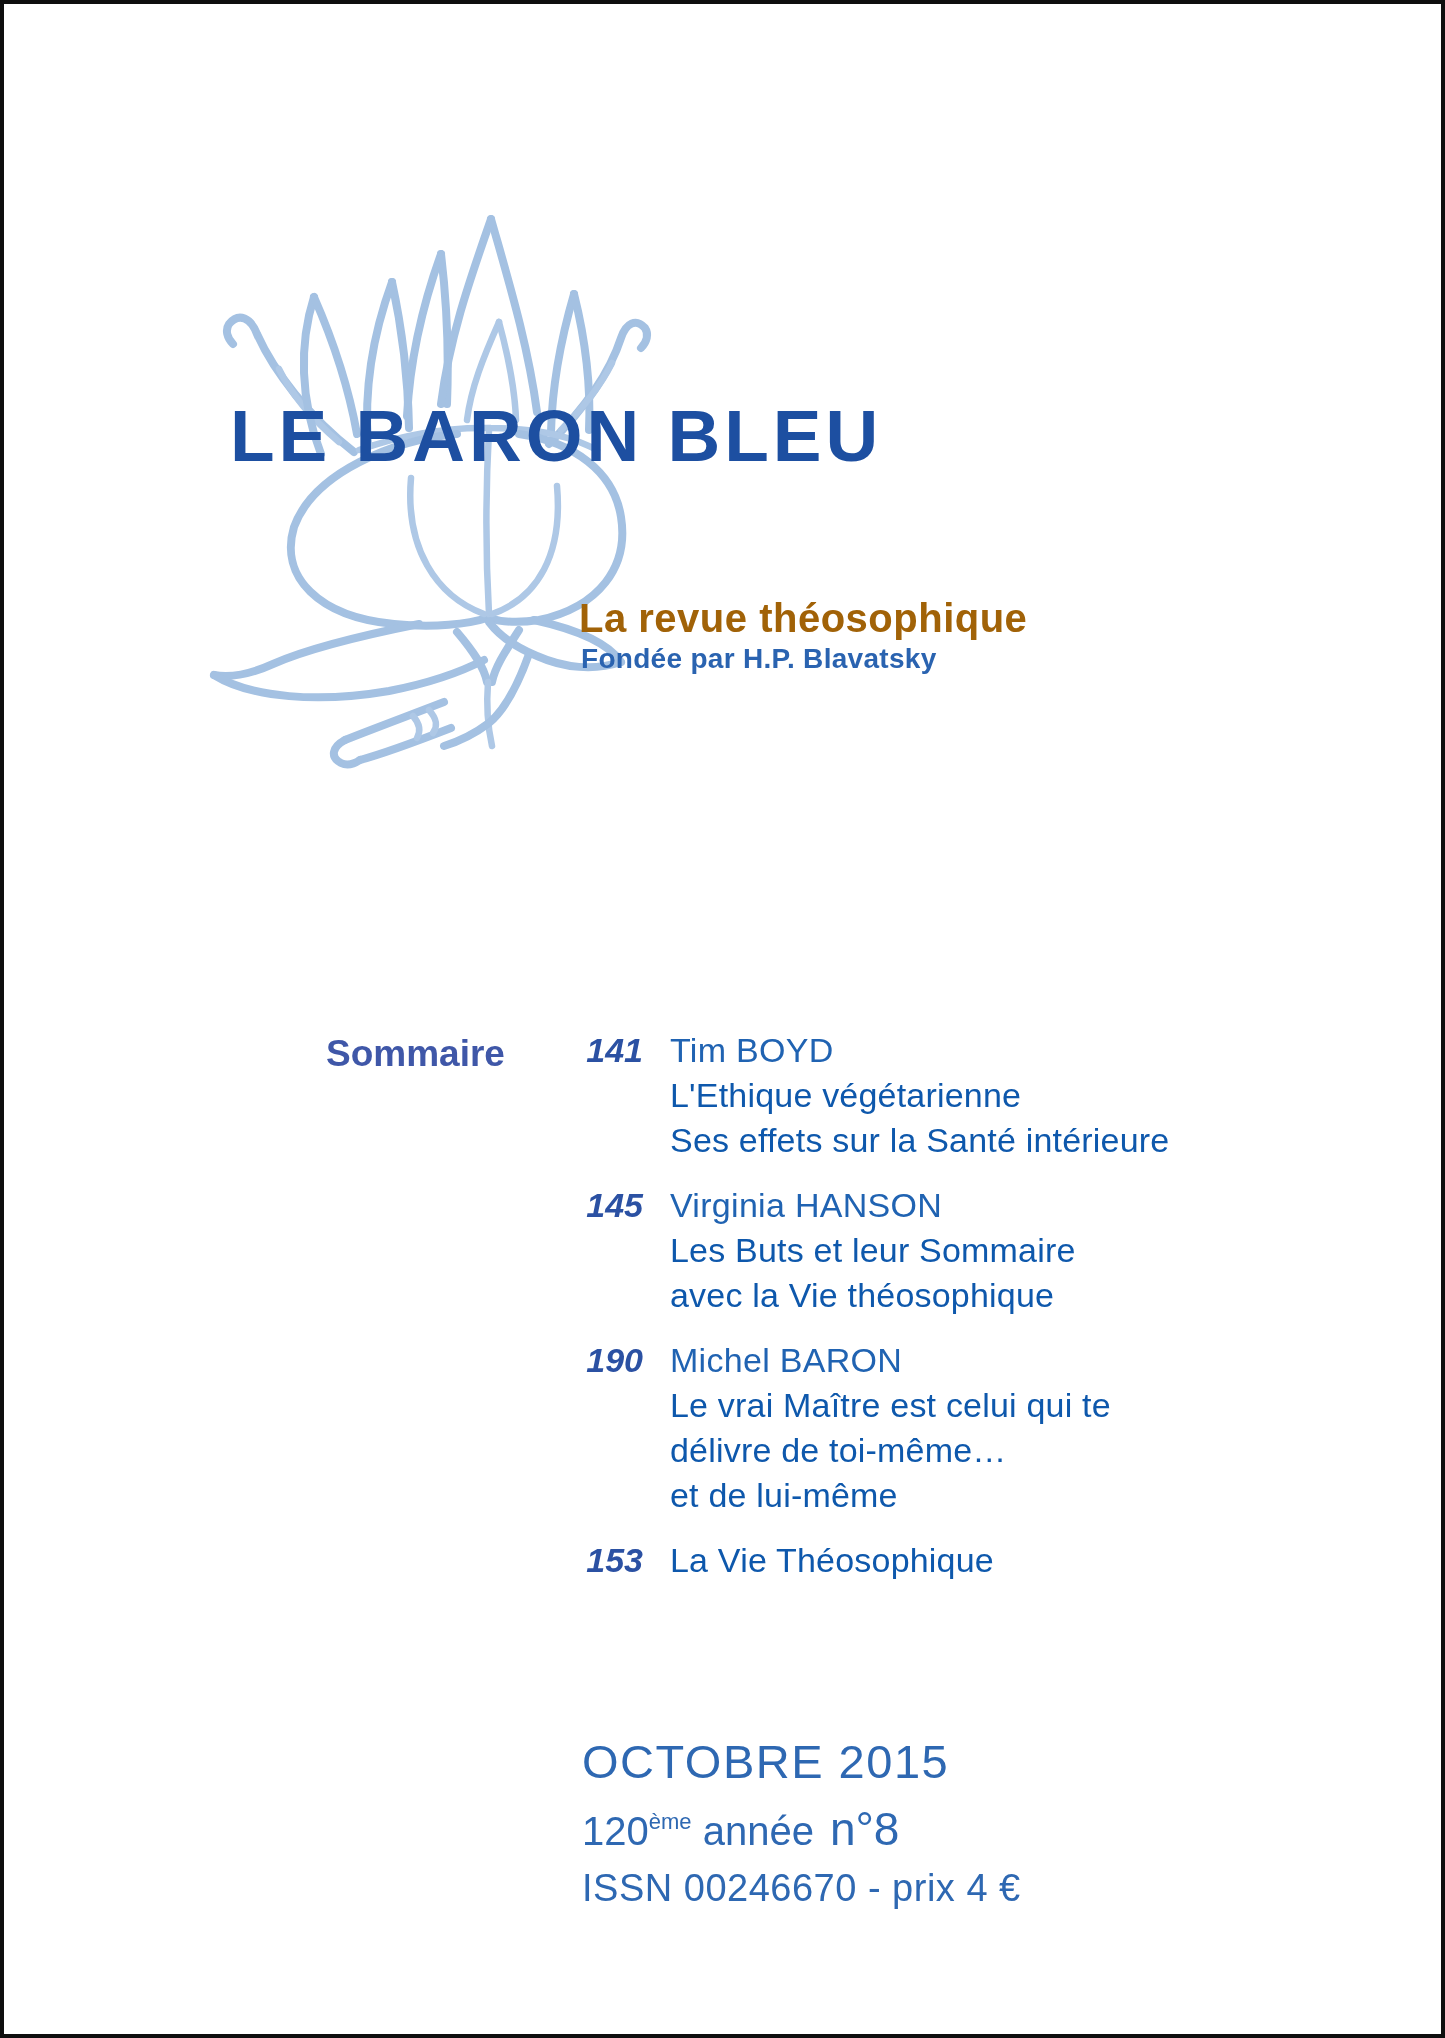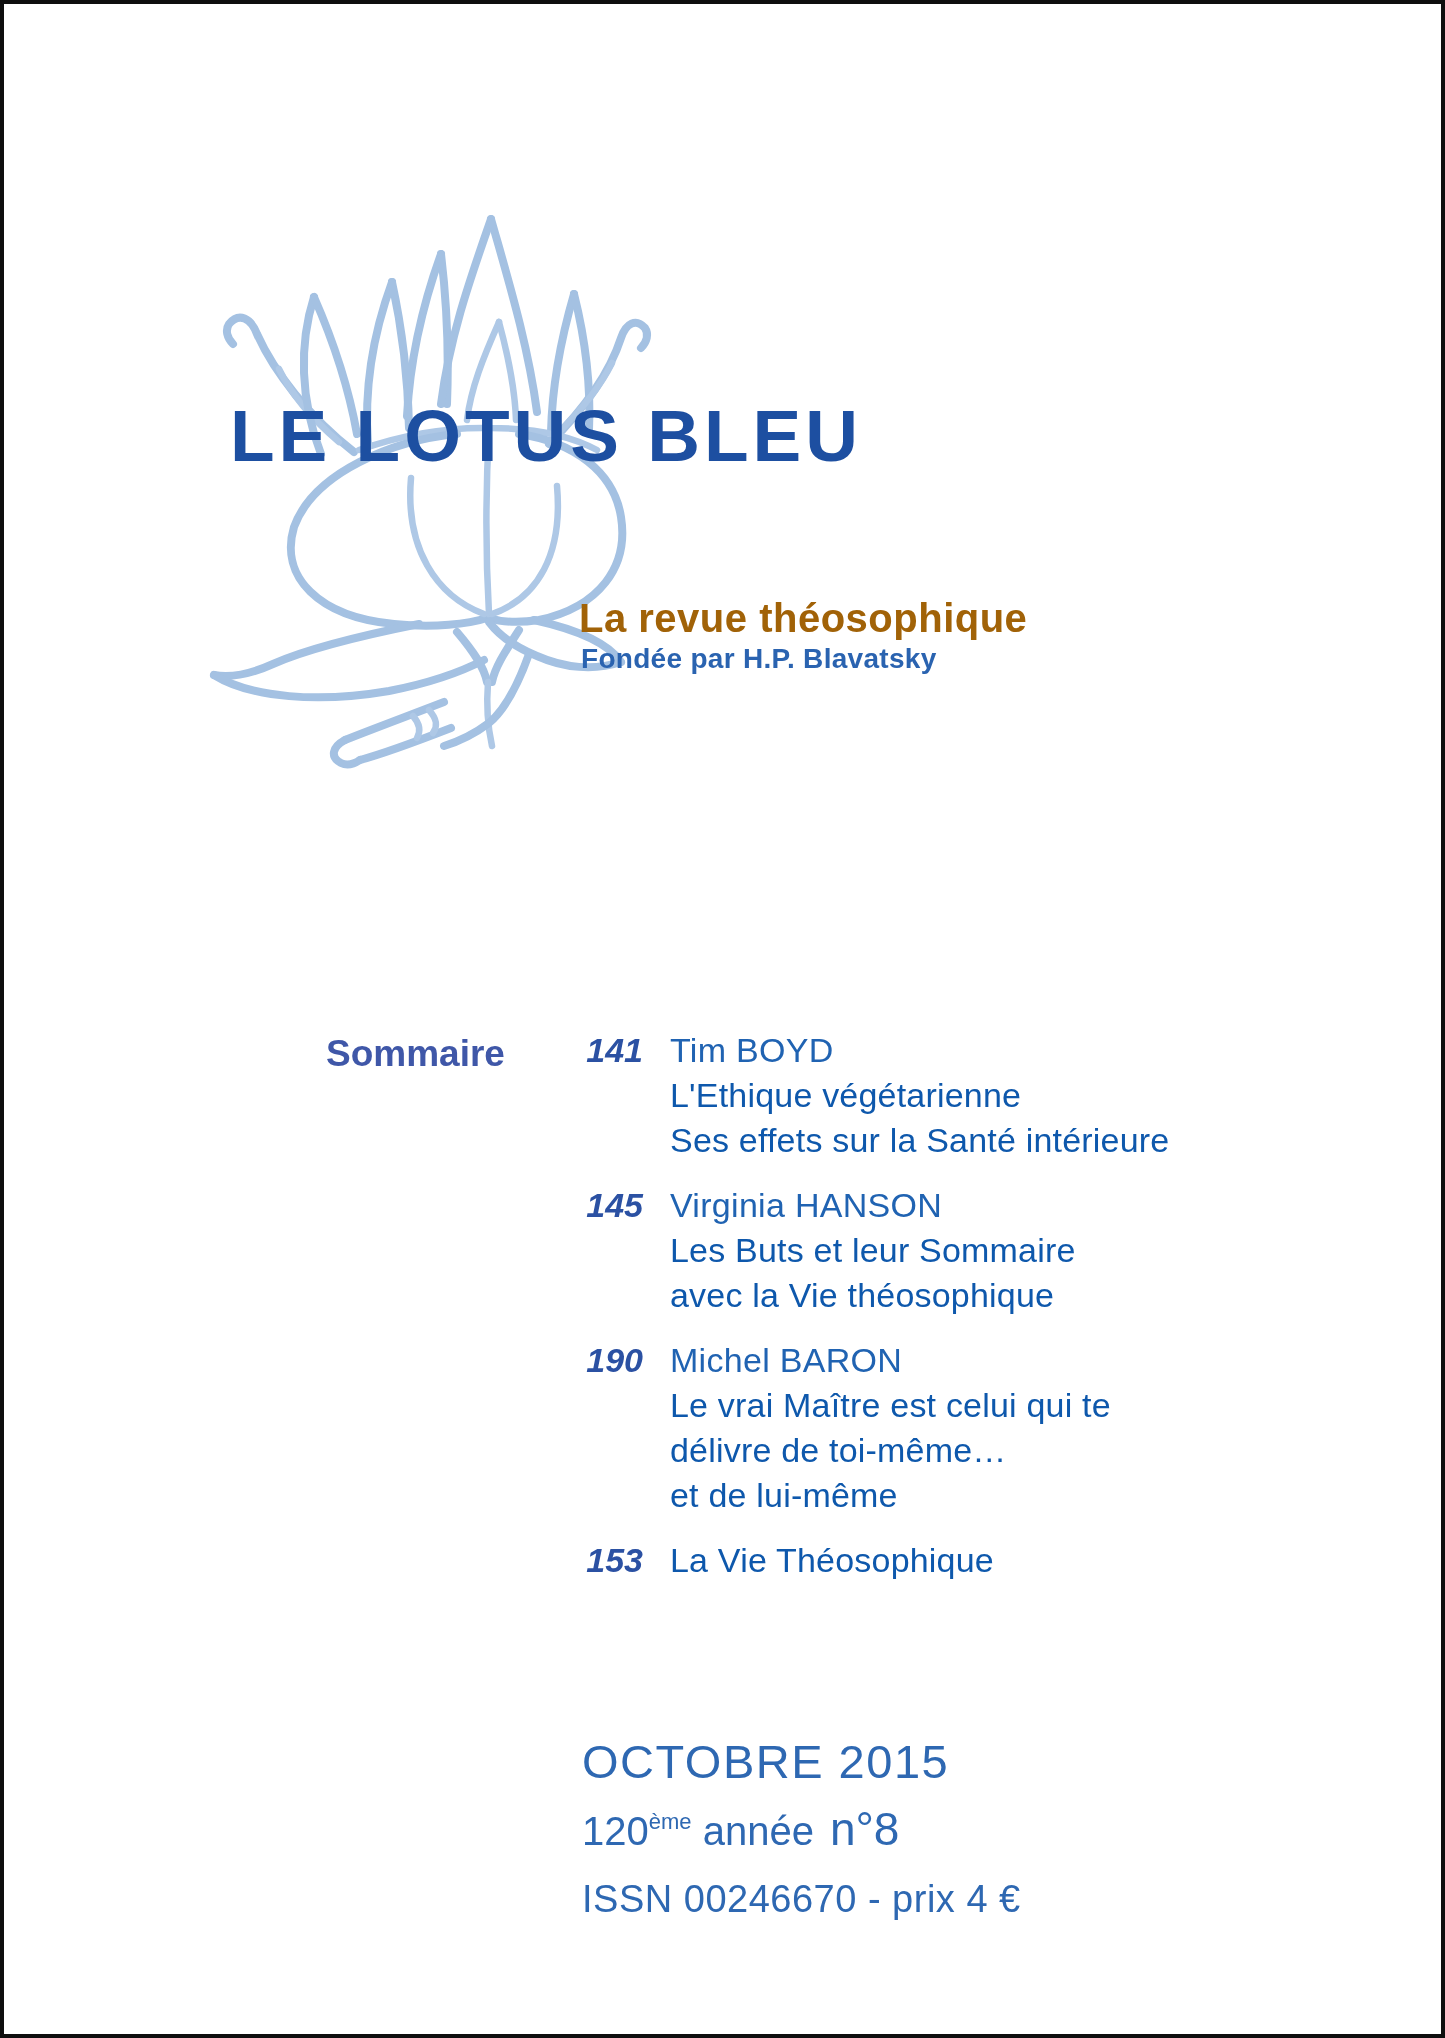--- a/index.html
+++ b/index.html
@@ -115,21 +115,21 @@
     font-size: 22px;
     vertical-align: baseline;
     position: relative;
     top: -16px;
   }
   .footer-vol .issue {
     font-size: 46px;
     margin-left: 16px;
   }
   .footer-issn {
-    margin-top: 22px;
+    margin-top: 11px;
     font-size: 38px;
     font-weight: normal;
     letter-spacing: 0.5px;
   }
 </style>
 </head>
 <body>
 
 <div class="page">
 
@@ -180,21 +180,21 @@
     <path class="thin" d="M 299 520 C 297 546, 299 566, 303 584"></path>
 
     <path d="M 340 492 C 330 520, 318 546, 300 561 C 284 573, 268 580, 255 584"></path>
     <path d="M 255 540 C 216 555, 181 568, 156 578"></path>
     <path d="M 262 566 C 226 580, 193 592, 171 598"></path>
     <path d="M 156 578 C 143 585, 141 595, 152 601 C 158 604, 165 602, 171 598"></path>
     <path class="thin" d="M 240 548 C 248 557, 249 564, 244 571"></path>
     <path class="thin" d="M 224 554 C 231 562, 232 569, 228 576"></path>
   </svg>
 
-  <div class="masthead-title">LE LOTUS BLEU</div>
+  <div class="masthead-title">LE BARON BLEU</div>
   <div class="masthead-subtitle">La revue théosophique</div>
   <div class="masthead-founder">Fondée par H.P. Blavatsky</div>
 
   <div class="sommaire-label">Sommaire</div>
 
   <div class="toc">
 
     <div class="toc-entry">
       <div class="toc-num">141</div>
       <div class="toc-body">

